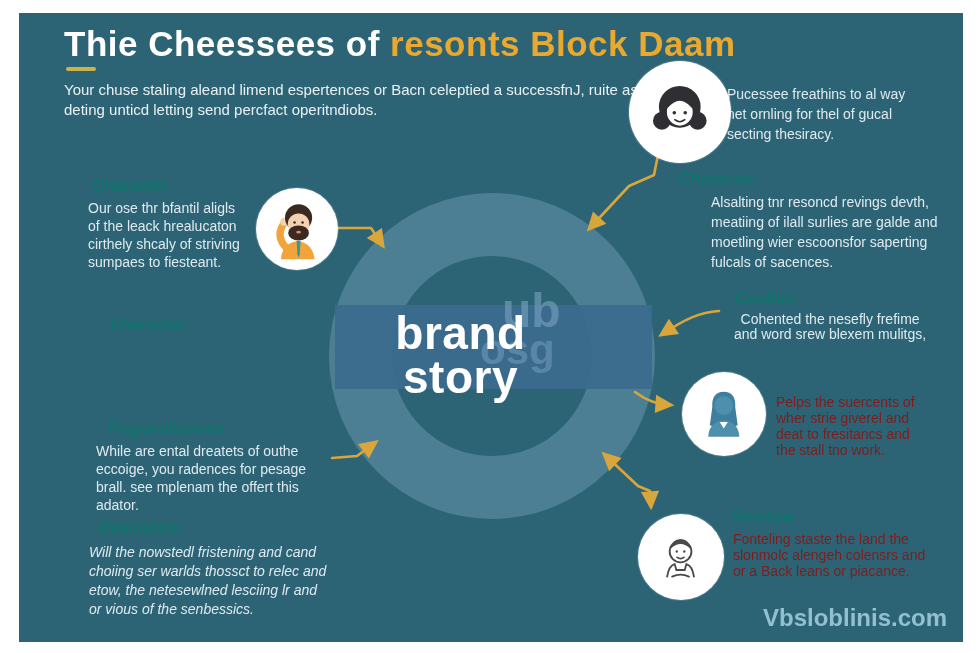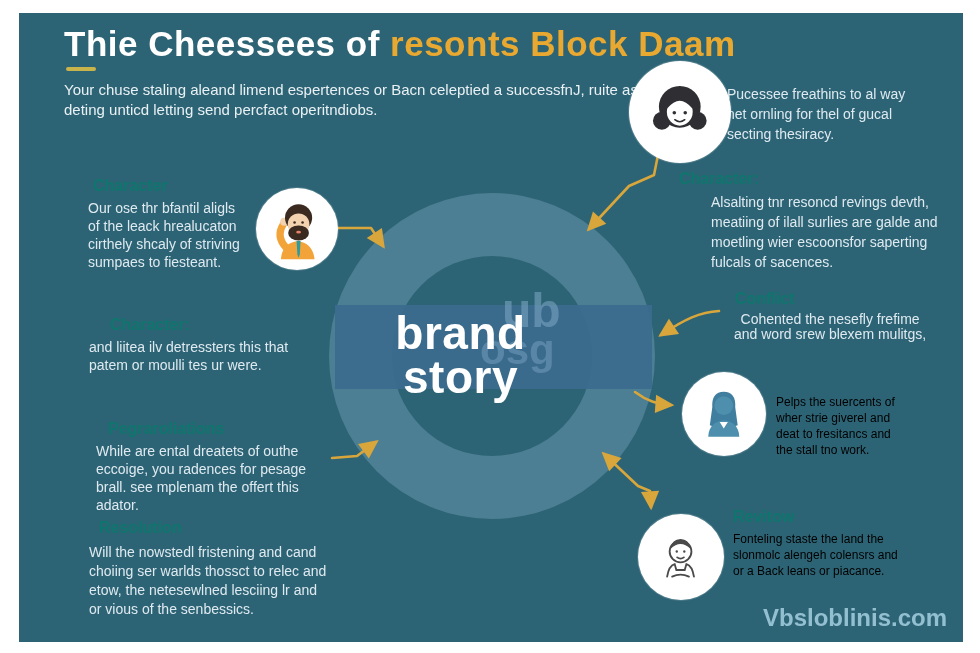--- a/index.html
+++ b/index.html
@@ -12,21 +12,21 @@
   
   .title{left:64px;top:24px;font-size:35px;font-weight:bold;letter-spacing:.5px;white-space:nowrap;}
   .title .tw{color:#ffffff;}
   .title .ta{color:#e9a830;}
   .title-underline{left:66px;top:67px;width:30px;height:4px;background:#c8b44a;border-radius:2px;}
   .subtitle{left:64px;top:80px;font-size:15px;line-height:20px;color:#e9f1f4;}
 
   
   .hd{font-size:16px;font-weight:bold;color:#0f766e;}
   .bd{font-size:14px;line-height:18px;color:#dfeaf0;}
-  .bd-sm{font-size:12px;line-height:16px;color:#000000;}
+  .bd-sm{font-size:14px;line-height:16px;color:#7f1d1d;}
   .hl{color:#e8a839;font-weight:bold;}
 
   
   .ring{left:329px;top:193px;width:326px;height:326px;border-radius:50%;background:#4c7f93;}
   .ring-hole{left:392px;top:256px;width:200px;height:200px;border-radius:50%;background:#2d6475;}
   .band{left:335px;top:305px;width:317px;height:84px;background:#3b6b8e;opacity:.93;}
   .ghost{font-weight:bold;color:#7fa9c6;}
   .ghost1{left:502px;top:283px;font-size:48px;opacity:.55;}
   .ghost2{left:480px;top:326px;font-size:42px;opacity:.45;}
   .center-text{left:335px;top:311px;width:251px;text-align:center;color:#ffffff;
@@ -67,32 +67,30 @@
 deting unticd letting send percfact operitndiobs.</div>
 
 <div class="abs hd" style="left:93px;top:177px;">Character</div>
 <div class="abs bd lines" style="left:88px;top:199px;">Our ose thr bfantil aligls
 of the leack hrealucaton
 cirthely shcaly of striving
 sumpaes to fiesteant.</div>
 
 <div class="abs hd" style="left:110px;top:316px;">Character:</div>
 <div class="abs bd" style="left:89px;top:338px;">
-  <div class="lines">and liitea ilv detressters this that
-patem or moulli tes ur were.</div>
 </div>
 
 <div class="abs hd" style="left:108px;top:420px;">Pegraroliations</div>
 <div class="abs bd lines" style="left:96px;top:442px;">While are ental dreatets of outhe
 eccoige, you radences for pesage
 brall. see mplenam the offert this
 adator.</div>
 
 <div class="abs hd" style="left:99px;top:519px;">Resolution</div>
-<div class="abs bd lines" style="left:89px;top:543px;line-height:19px;">Will the nowstedl fristening and cand
+<div class="abs bd lines" style="left:89px;top:543px;line-height:19px;font-style:italic;">Will the nowstedl fristening and cand
 choiing ser warlds thossct to relec and
 etow, the netesewlned lesciing lr and
 or vious of the senbessics.</div>
 
 <div class="abs bd lines" style="left:727px;top:84px;line-height:20px;">Pucessee freathins to al way
 net ornling for thel of gucal
 secting thesiracy.</div>
 
 <div class="abs hd" style="left:679px;top:170px;">Character:</div>
 <div class="abs bd lines" style="left:673px;top:192px;line-height:20px;margin-left:38px;">Alsalting tnr resoncd revings devth,

